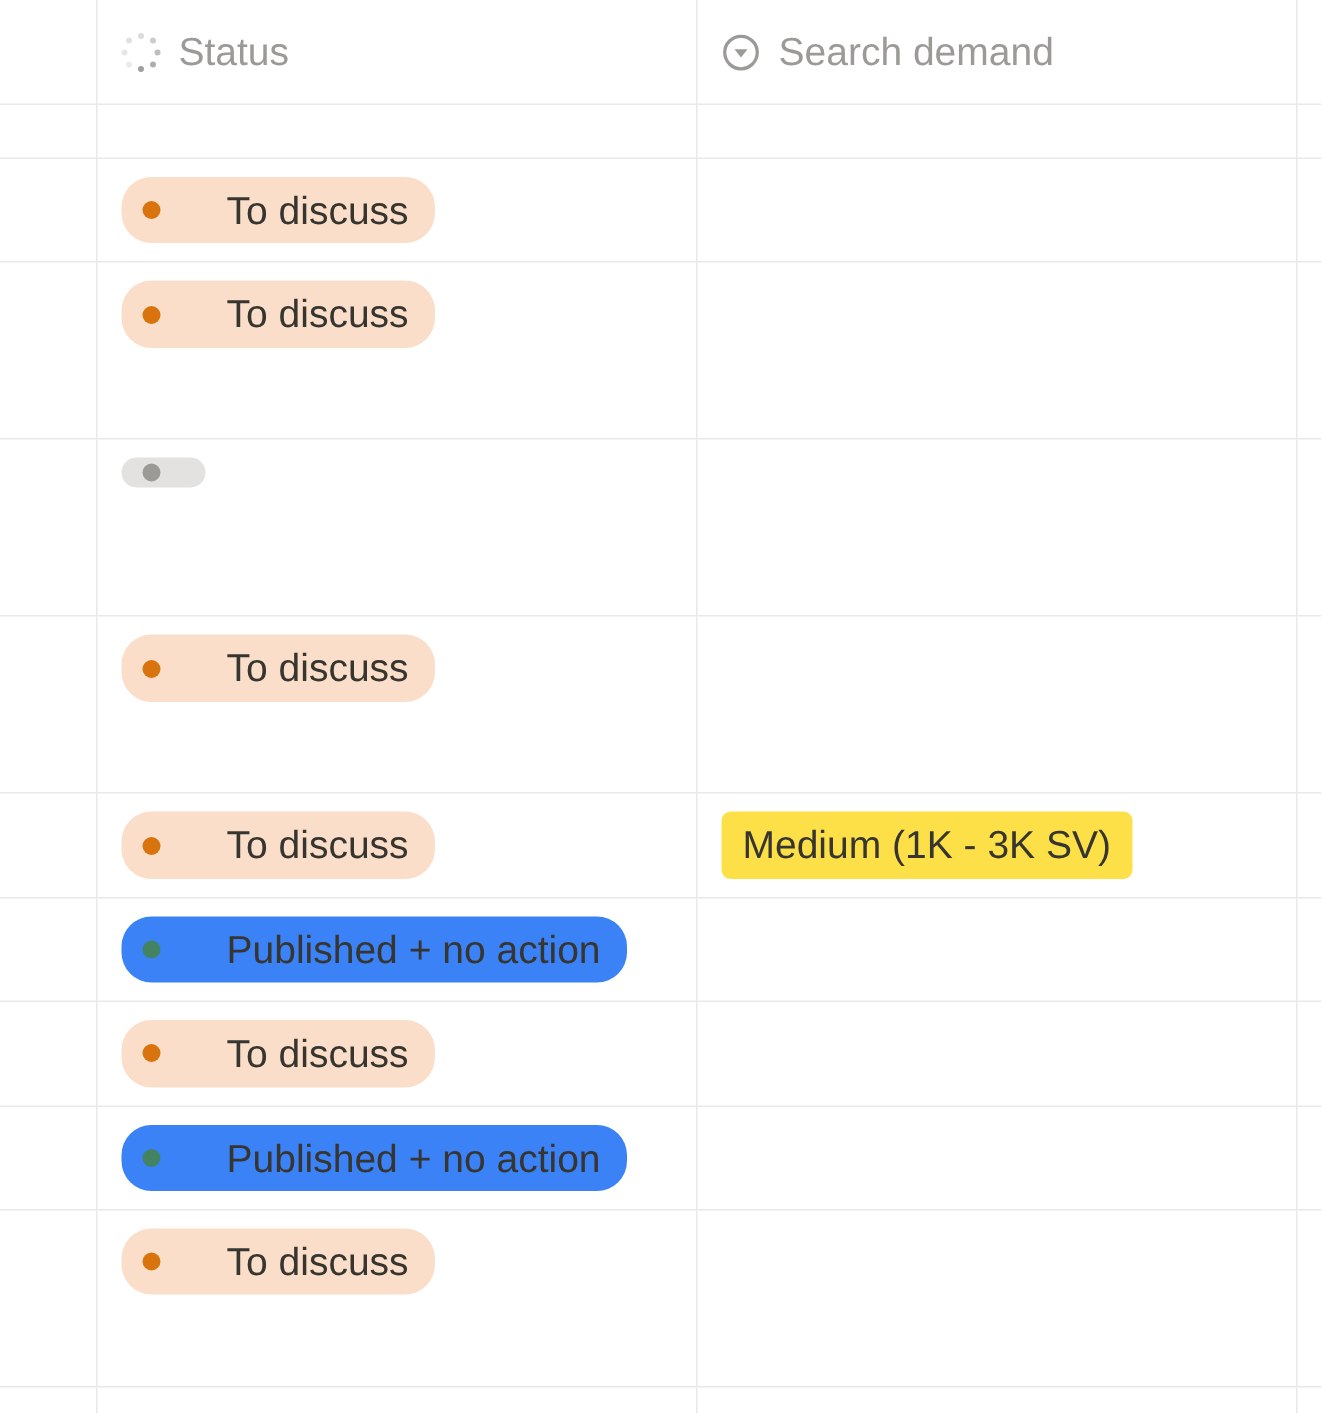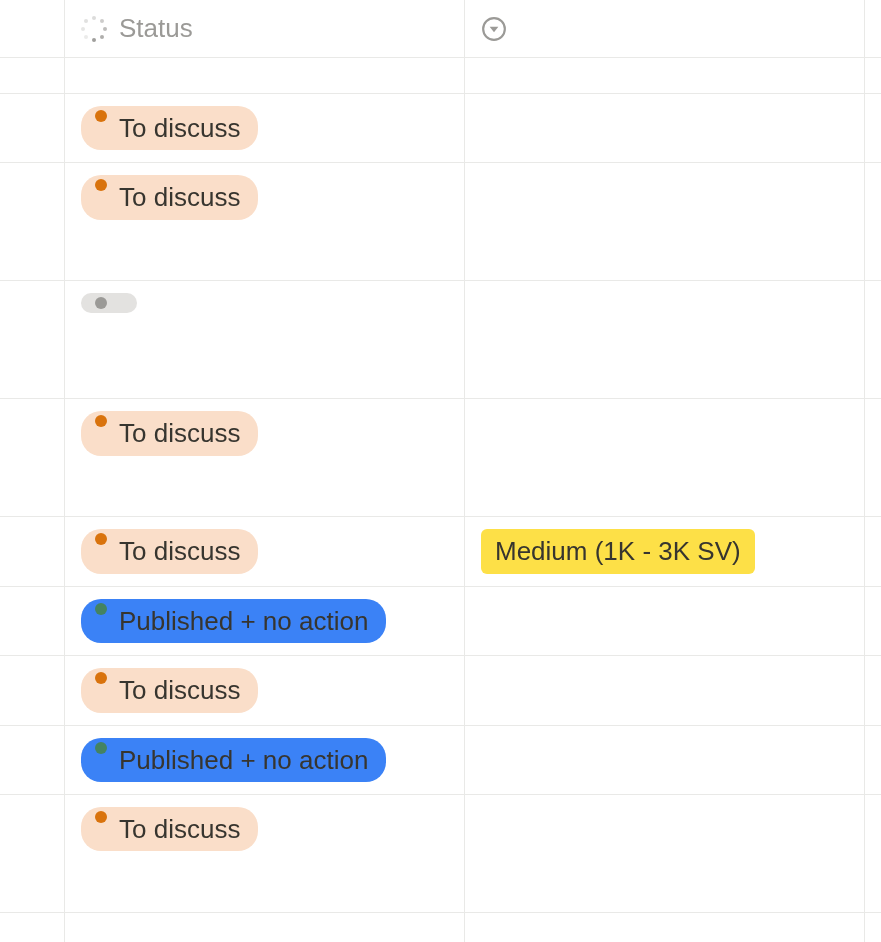--- a/index.html
+++ b/index.html
@@ -15,21 +15,21 @@
     display: grid;
     grid-template-columns: 65px 400px 400px 16px;
     width: 881px;
   }
   .header-row {
     display: contents;
   }
   .header-cell {
     border-bottom: 1px solid #e9e9e7;
     border-right: 1px solid #e9e9e7;
-    height: 58px;
+    height: 70px;
     display: flex;
     align-items: center;
     padding: 0 14px;
     color: #9b9a97;
     font-size: 26px;
     white-space: nowrap;
     gap: 12px;
     cursor: pointer;
     user-select: none;
   }
@@ -47,26 +47,28 @@
     border-right: 1px solid #e9e9e7;
     padding: 12px 16px;
     display: flex;
     align-items: flex-start;
     min-height: 66px;
   }
   .cell.first { border-right: 1px solid #e9e9e7; }
   .cell.end { border-right: none; padding: 0; }
   .tag {
     display: inline-flex;
+    align-items: center;
     border-radius: 20px;
     padding: 4px 18px 4px 14px;
     font-size: 26px;
     line-height: 1.4;
     white-space: nowrap;
     color: #37352f;
+    gap: 32px;
   }
   .tag .dot {
     width: 12px;
     height: 12px;
     border-radius: 50%;
     margin-right: 12px;
     flex-shrink: 0;
   }
   .tag-orange { background: #fadec9; }
   .tag-orange .dot { background: #d9730d; }
@@ -127,20 +129,21 @@
           <span></span>
           <span></span>
       </span>
       <span>Status</span>
     </div>
     <div class="header-cell search">
       <svg class="dropdown-circle" viewBox="0 0 24 24" fill="none">
         <circle cx="12" cy="12" r="10" stroke="#9b9a97" stroke-width="2"></circle>
         <path d="M8 10 L12 15 L16 10 Z" fill="#9b9a97"></path>
       </svg>
+      <span>Search demand</span>
     </div>
     <div class="header-cell end"></div>
   </div>
 
   <div id="rows-root" style="display:contents;"><div class="row"><div class="cell first h-short"></div><div class="cell h-short"></div><div class="cell h-short"></div><div class="cell end h-short"></div></div><div class="row"><div class="cell first h-1"></div><div class="cell h-1">
           <span class="tag tag-orange">
             <span class="dot"></span>
             <span>To discuss</span>
           </span>
         </div><div class="cell h-1"></div><div class="cell end h-1"></div></div><div class="row"><div class="cell first h-2"></div><div class="cell h-2">

